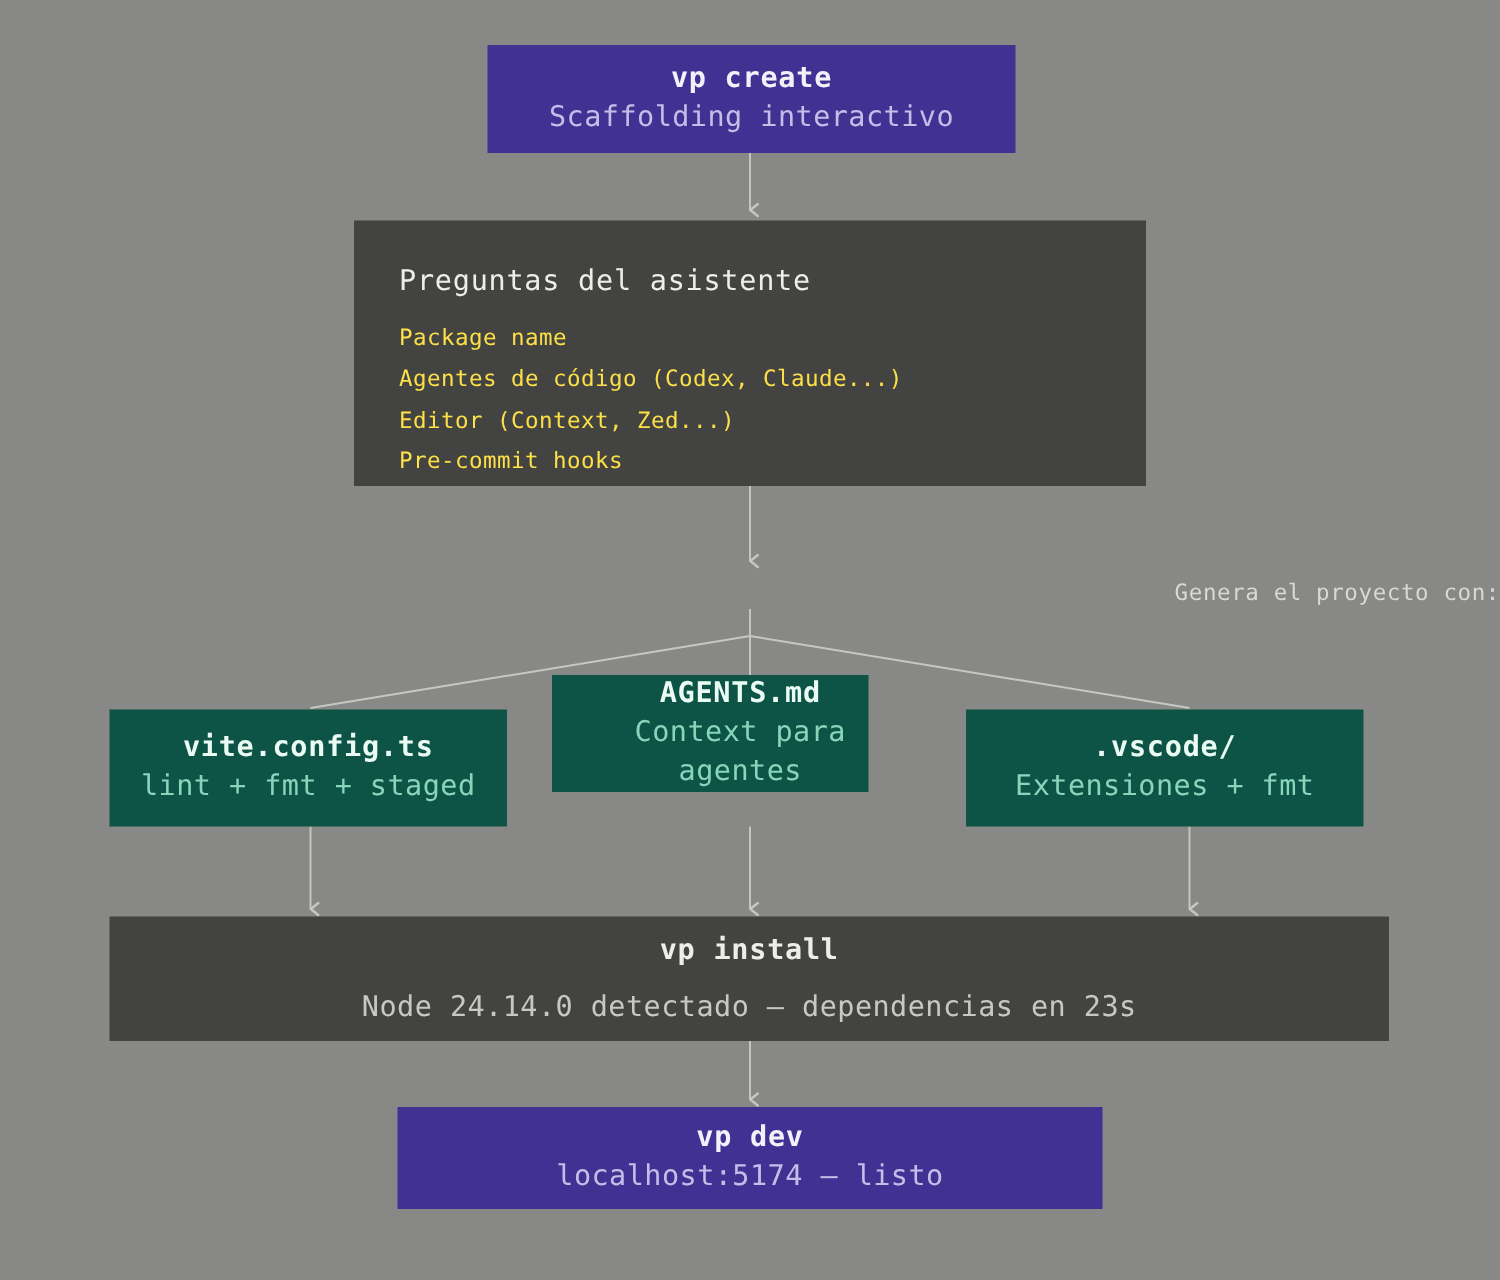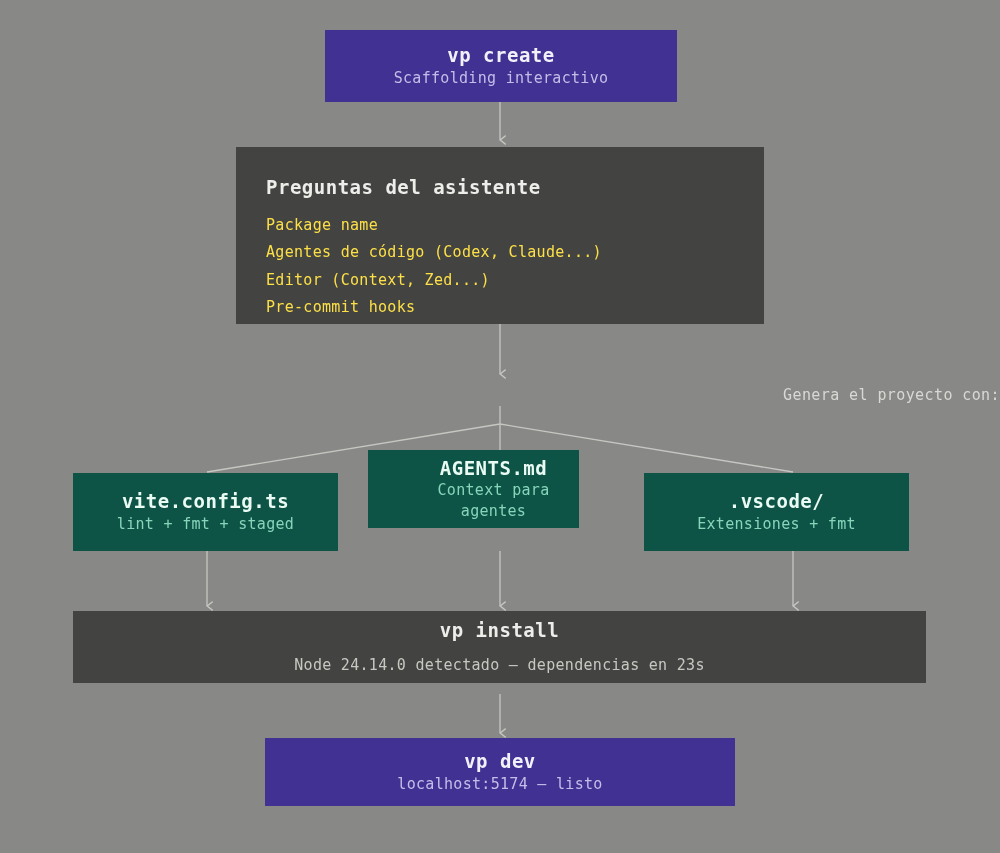--- a/index.html
+++ b/index.html
@@ -37,21 +37,21 @@
     justify-content: center;
     text-align: center;
   }
   .node .title {
     font-size: 19px;
     font-weight: 700;
     letter-spacing: 0.5px;
     line-height: 1.3;
   }
   .node .subtitle {
-    font-size: 15px;
+    font-size: 19px;
     font-weight: 400;
     letter-spacing: 0.3px;
     line-height: 1.4;
   }
 
   
   .node.cmd {
     background: #413193;
   }
   .node.cmd .title { color: #F2F1FA; }
@@ -72,21 +72,21 @@
   .node.artifact .subtitle { color: #87D5BB; }
 
   
   #node-questions {
     align-items: flex-start;
     justify-content: flex-start;
     padding: 28px 30px 22px 30px;
   }
   #node-questions .title {
     font-size: 19px;
-    font-weight: 700;
+    font-weight: 400;
     margin-bottom: 14px;
     text-align: center;
   }
   #node-questions .qlist {
     display: flex;
     flex-direction: column;
     gap: 5px;
     text-align: left;
   }
   #node-questions .qitem {
@@ -104,21 +104,21 @@
     white-space: nowrap;
     text-align: right;
   }
 
   
   #node-create    { left: 325px; top: 30px;  width: 352px; height: 72px; }
   #node-questions { left: 236px; top: 147px; width: 528px; height: 177px; }
   #node-vite      { left: 73px;  top: 473px; width: 265px; height: 78px; }
   #node-agents    { left: 368px; top: 450px; width: 211px; height: 78px; padding-left: 40px; }
   #node-vscode    { left: 644px; top: 473px; width: 265px; height: 78px; }
-  #node-install   { left: 73px;  top: 611px; width: 853px; height: 72px; gap: 12px; }
+  #node-install   { left: 73px;  top: 611px; width: 853px; height: 83px; gap: 12px; }
   #node-dev       { left: 265px; top: 738px; width: 470px; height: 68px; }
 </style>
 </head>
 <body>
 
 <div id="diagram">
 
   <svg class="conn-layer" viewBox="0 0 1000 853" xmlns="http://www.w3.org/2000/svg">
     <defs>
       <marker id="arrowhead" markerWidth="10" markerHeight="8" refX="5" refY="6.2" orient="auto" markerUnits="userSpaceOnUse">

